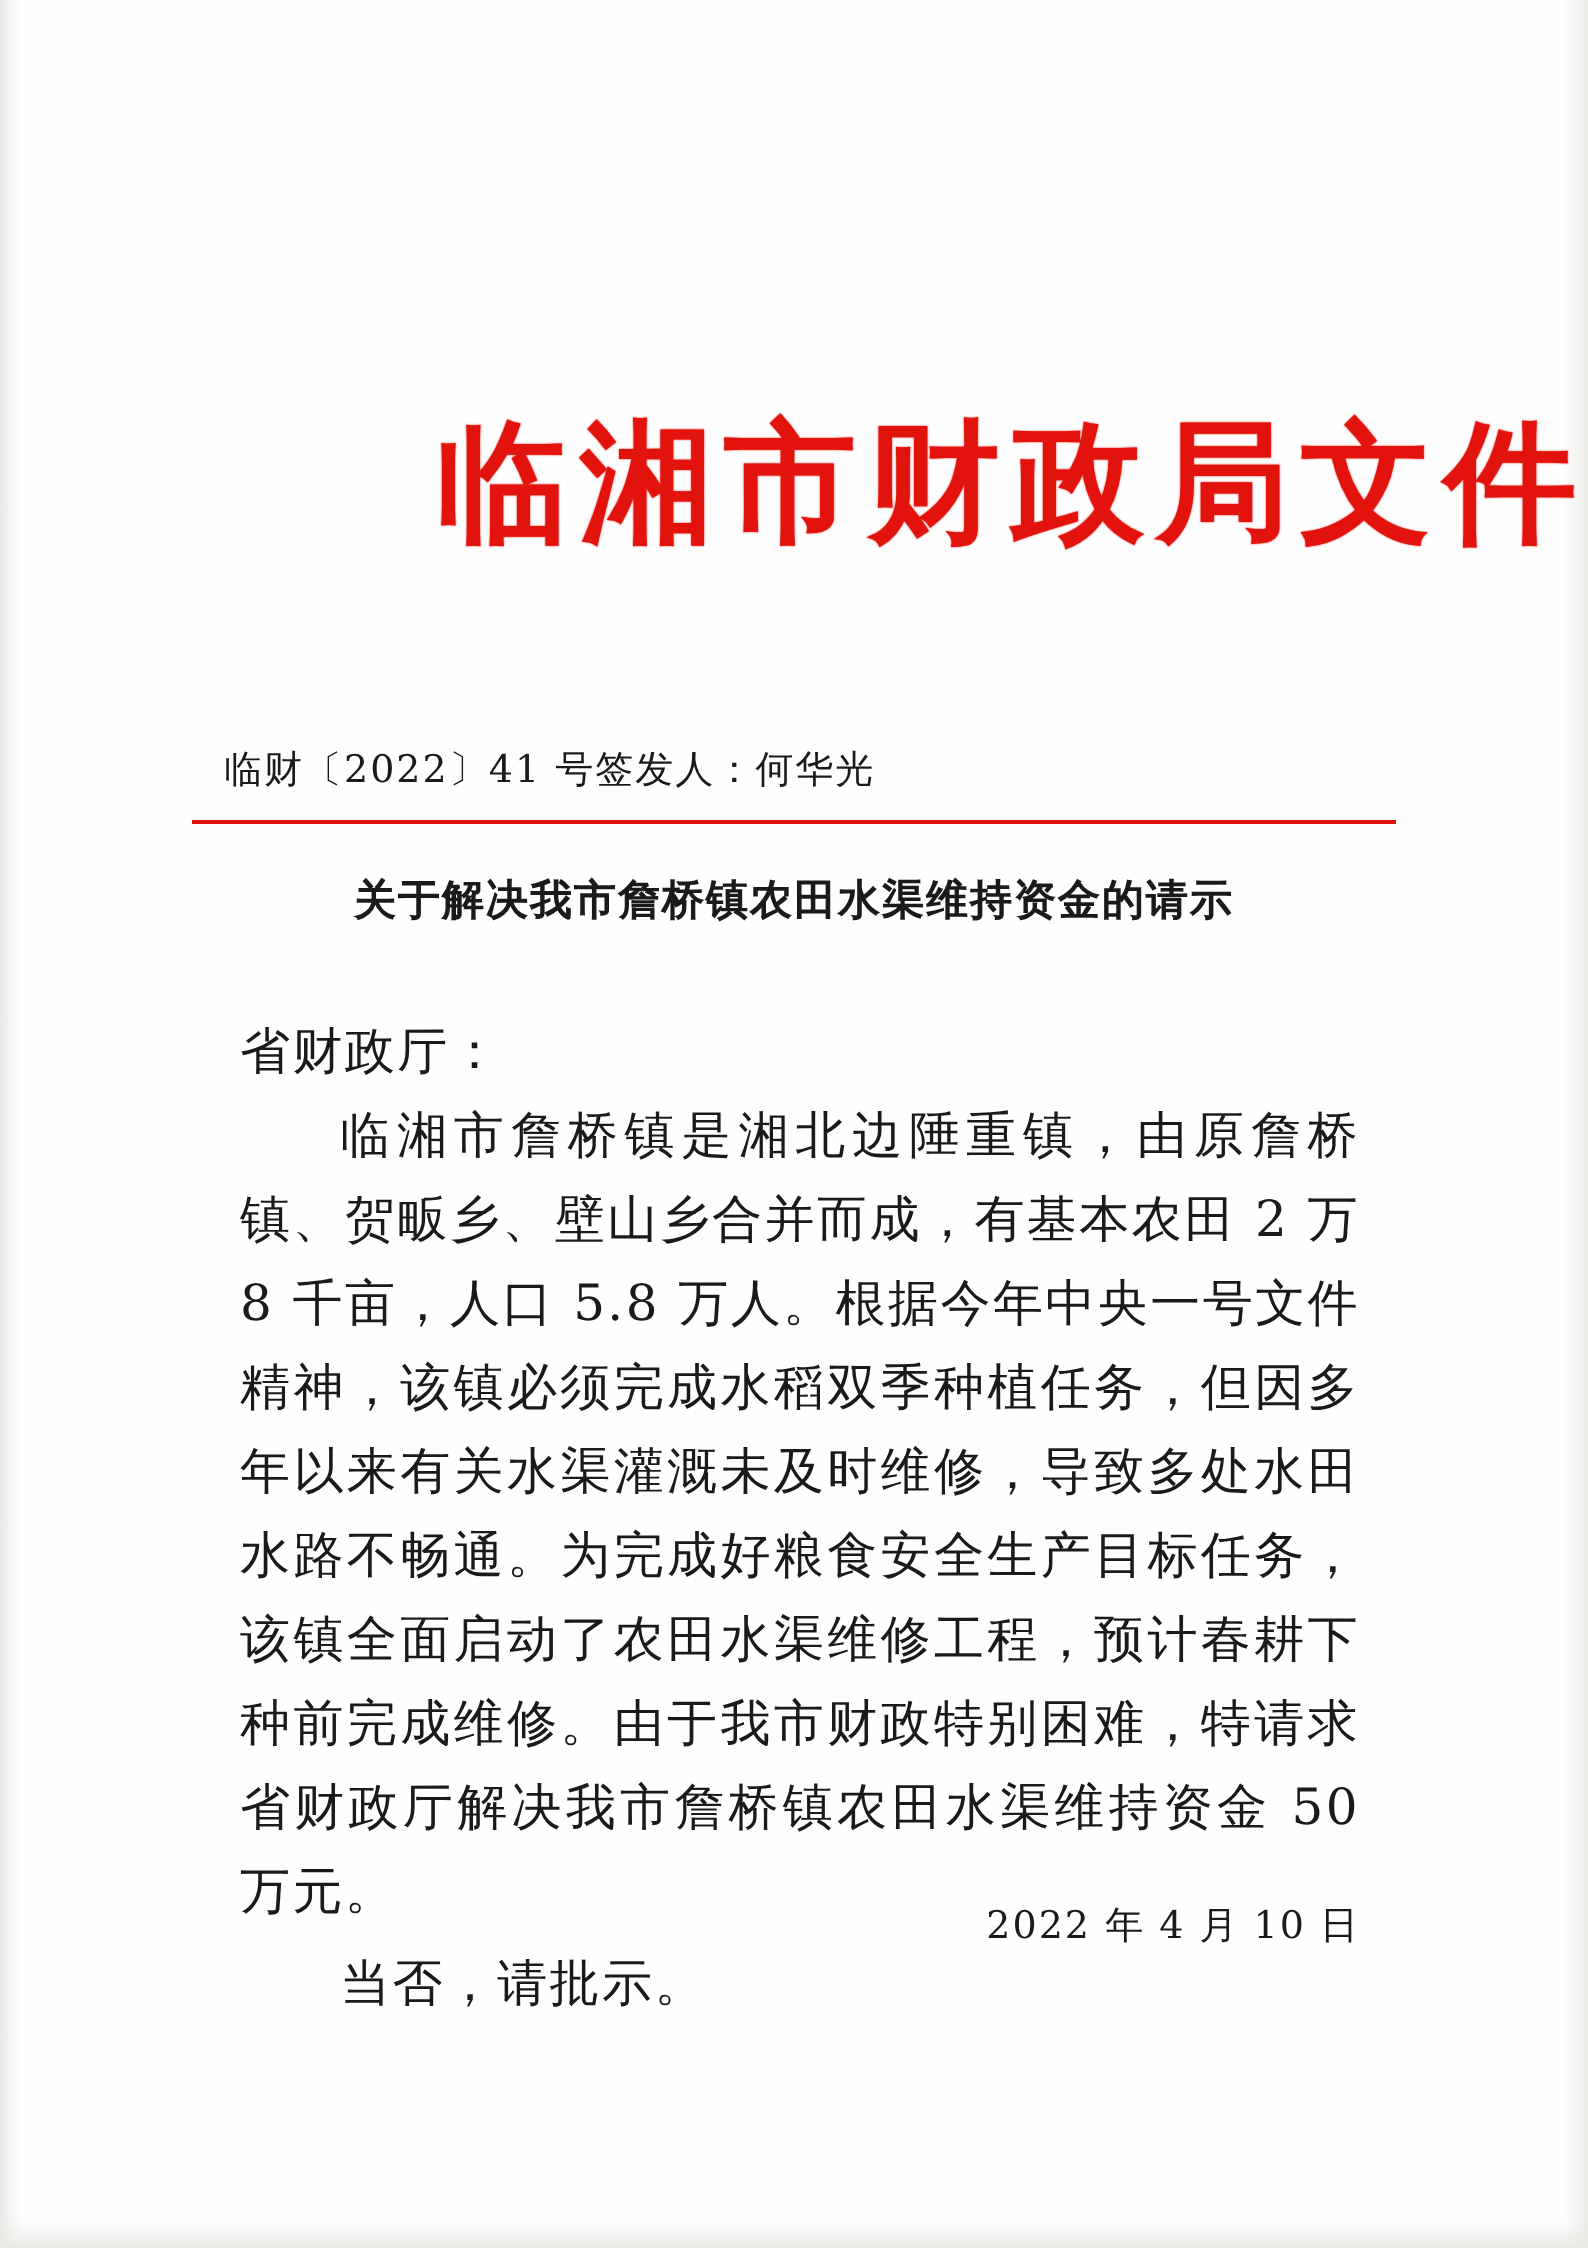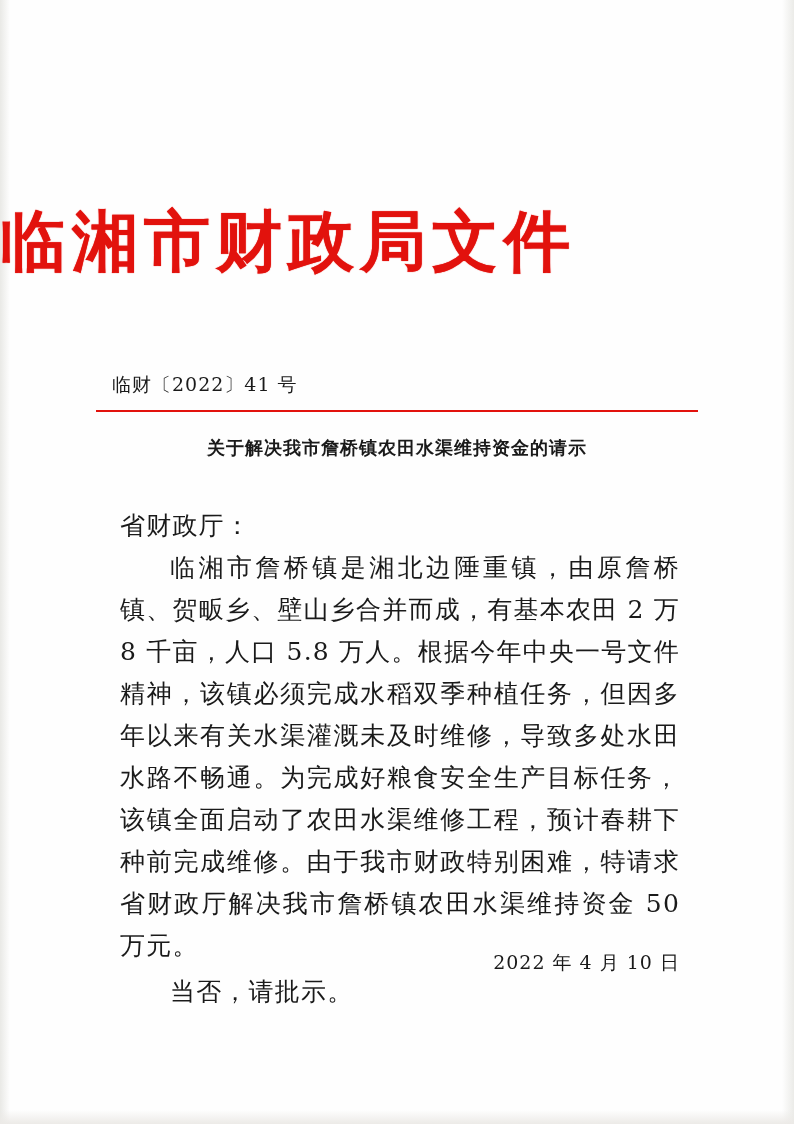--- a/index.html
+++ b/index.html
@@ -19,21 +19,21 @@
     width: 794px;
     height: 1124px;
     background: #fefefe;
     box-sizing: border-box;
   }
   .doc-header {
     position: absolute;
     top: 205px;
     left: 0;
     right: 0;
-    text-align: left;
+    text-align: right;
   }
   .doc-header .title {
     color: #e2120d;
     font-family: "DejaVu Serif", "Liberation Serif", serif;
     font-weight: bold;
     font-size: 66px;
     letter-spacing: 6px;
     line-height: 1.1;
     white-space: nowrap;
     text-shadow: 0 0 1px #e2120d;
@@ -61,21 +61,21 @@
     width: 602px;
     height: 2px;
     background: #e2120d;
   }
   .subject {
     position: absolute;
     top: 436px;
     left: 0;
     right: 0;
     text-align: center;
-    font-size: 18px;
+    font-size: 21px;
     font-weight: bold;
     letter-spacing: 1px;
   }
   .body-block {
     position: absolute;
     top: 505px;
     left: 120px;
     width: 560px;
     font-size: 25px;
     line-height: 42px;
@@ -141,20 +141,21 @@
   <div class="scan-edge-left"></div>
   <div class="scan-edge-right"></div>
   <div class="scan-edge-bottom"></div>
 
   <div class="doc-header">
     <div class="title">临湘市财政局文件</div>
   </div>
 
   <div class="meta-row">
     <div class="doc-number">临财〔2022〕41 号</div>
+    <div class="issuer">签发人：何华光</div>
   </div>
 
   <div class="red-rule"></div>
 
   <div class="subject">关于解决我市詹桥镇农田水渠维持资金的请示</div>
 
   <div class="body-block">
     <p class="salutation">省财政厅：</p>
     <p class="indent">临湘市詹桥镇是湘北边陲重镇，由原詹桥镇、贺畈乡、壁山乡合并而成，有基本农田 2 万 8 千亩，人口 5.8 万人。根据今年中央一号文件精神，该镇必须完成水稻双季种植任务，但因多年以来有关水渠灌溉未及时维修，导致多处水田水路不畅通。为完成好粮食安全生产目标任务，该镇全面启动了农田水渠维修工程，预计春耕下种前完成维修。由于我市财政特别困难，特请求省财政厅解决我市詹桥镇农田水渠维持资金 50 万元。</p>
     <p class="indent gap">当否，请批示。</p>

